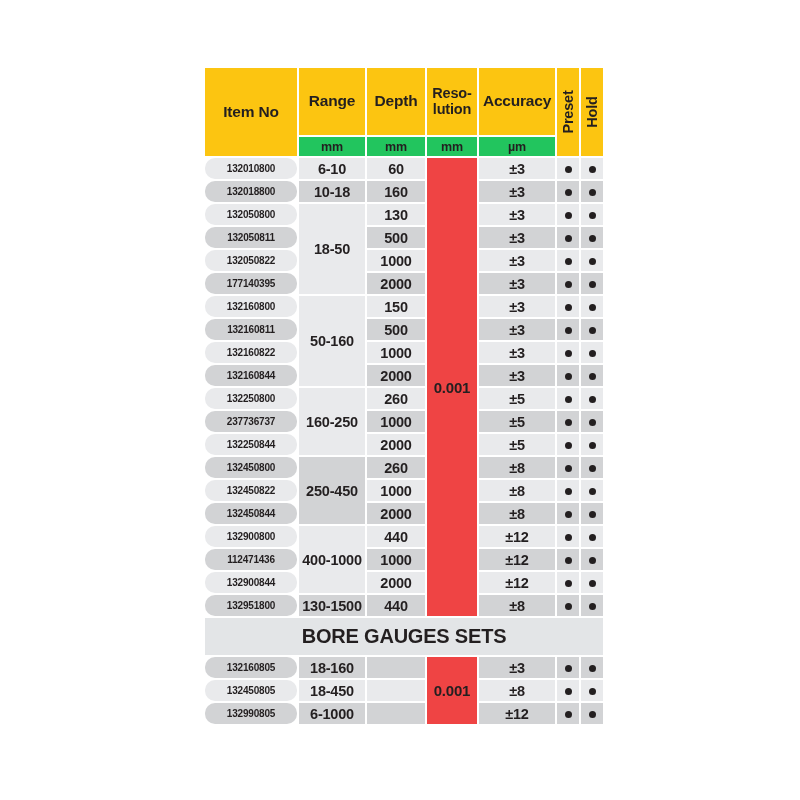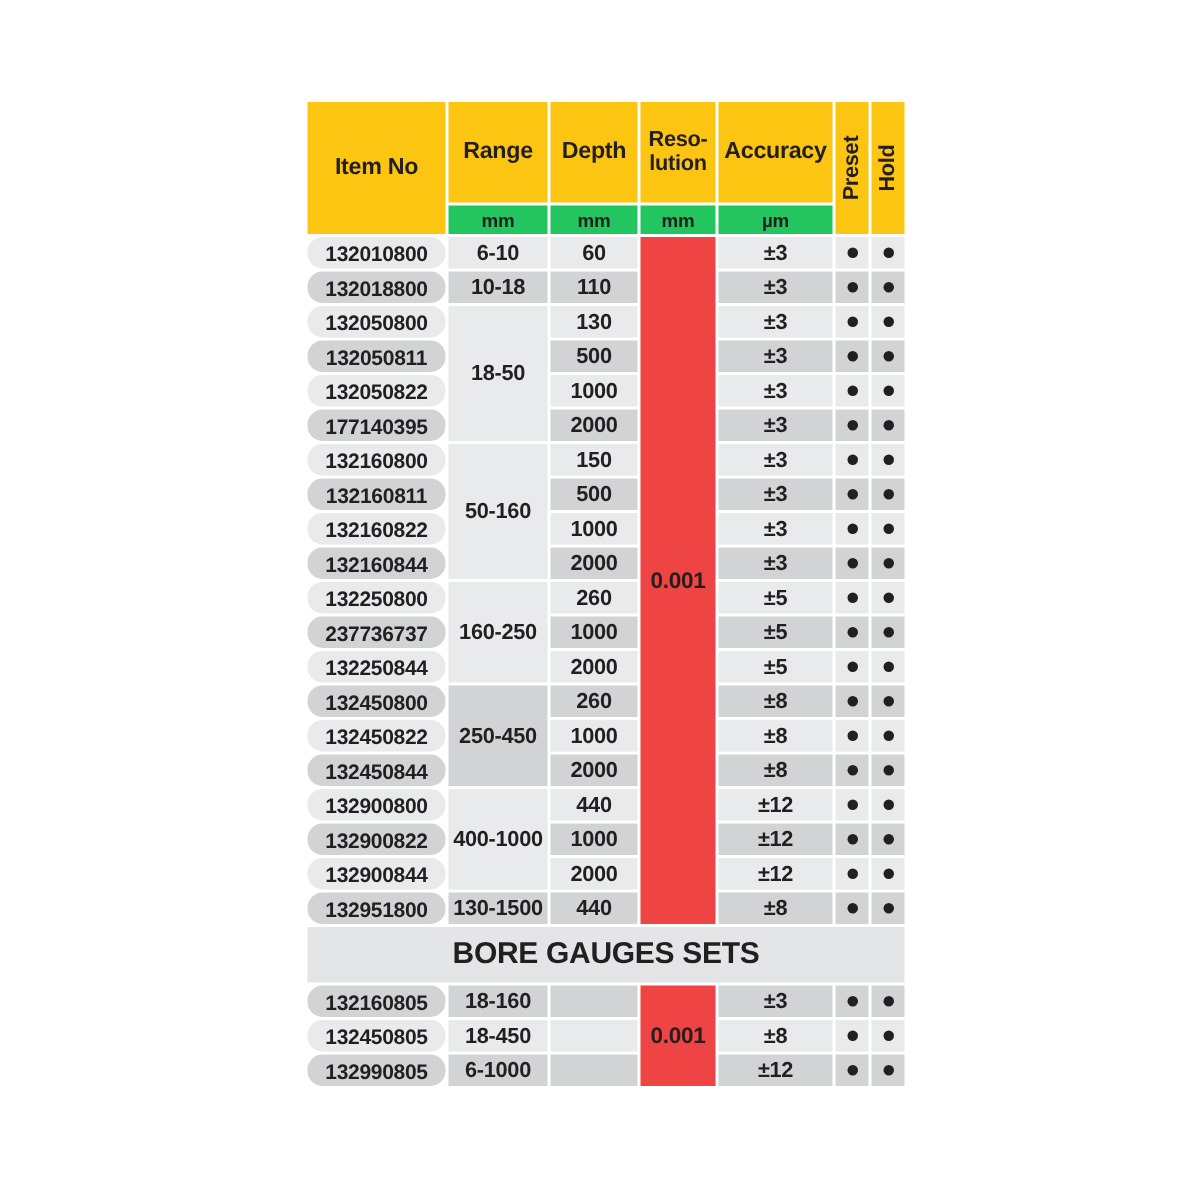--- a/index.html
+++ b/index.html
@@ -80,21 +80,21 @@
   
   td.c {
     height: 21px;
     font-size: 14.5px;
     background: #e9eaec;
   }
   td.c.dark { background: #d2d3d5; }
   td.c.blank { background: #e9eaec; }
   td.c.blank.dark { background: #d2d3d5; }
 
-  td.item { font-size: 14px; border-radius: 10px; }
+  td.item { font-size: 10px; border-radius: 10px; }
   td.red { color: #e0382c; }
 
   td.res {
     background: #ef4444;
     font-size: 15px;
   }
 
   td.dot {
     background: #e9eaec;
   }
@@ -170,21 +170,21 @@
             <td class="c" rowspan="1">6-10</td>
             <td class="c">60</td>
             <td class="res" rowspan="20">0.001</td>
             <td class="c">±3</td>
             <td class="dot"><span class="bullet"></span></td>
             <td class="dot"><span class="bullet"></span></td>
           </tr>
           <tr>
             <td class="c item dark">132018800</td>
             <td class="c dark" rowspan="1">10-18</td>
-            <td class="c dark">110</td>
+            <td class="c dark">160</td>
             <td class="c dark">±3</td>
             <td class="dot dark"><span class="bullet"></span></td>
             <td class="dot dark"><span class="bullet"></span></td>
           </tr>
           <tr>
             <td class="c item">132050800</td>
             <td class="c" rowspan="4">18-50</td>
             <td class="c">130</td>
             <td class="c">±3</td>
             <td class="dot"><span class="bullet"></span></td>
@@ -286,21 +286,21 @@
           </tr>
           <tr>
             <td class="c item">132900800</td>
             <td class="c" rowspan="3">400-1000</td>
             <td class="c">440</td>
             <td class="c">±12</td>
             <td class="dot"><span class="bullet"></span></td>
             <td class="dot"><span class="bullet"></span></td>
           </tr>
           <tr>
-            <td class="c item dark">132900822</td>
+            <td class="c item dark">112471436</td>
             <td class="c dark">1000</td>
             <td class="c dark">±12</td>
             <td class="dot dark"><span class="bullet"></span></td>
             <td class="dot dark"><span class="bullet"></span></td>
           </tr>
           <tr>
             <td class="c item">132900844</td>
             <td class="c">2000</td>
             <td class="c">±12</td>
             <td class="dot"><span class="bullet"></span></td>

